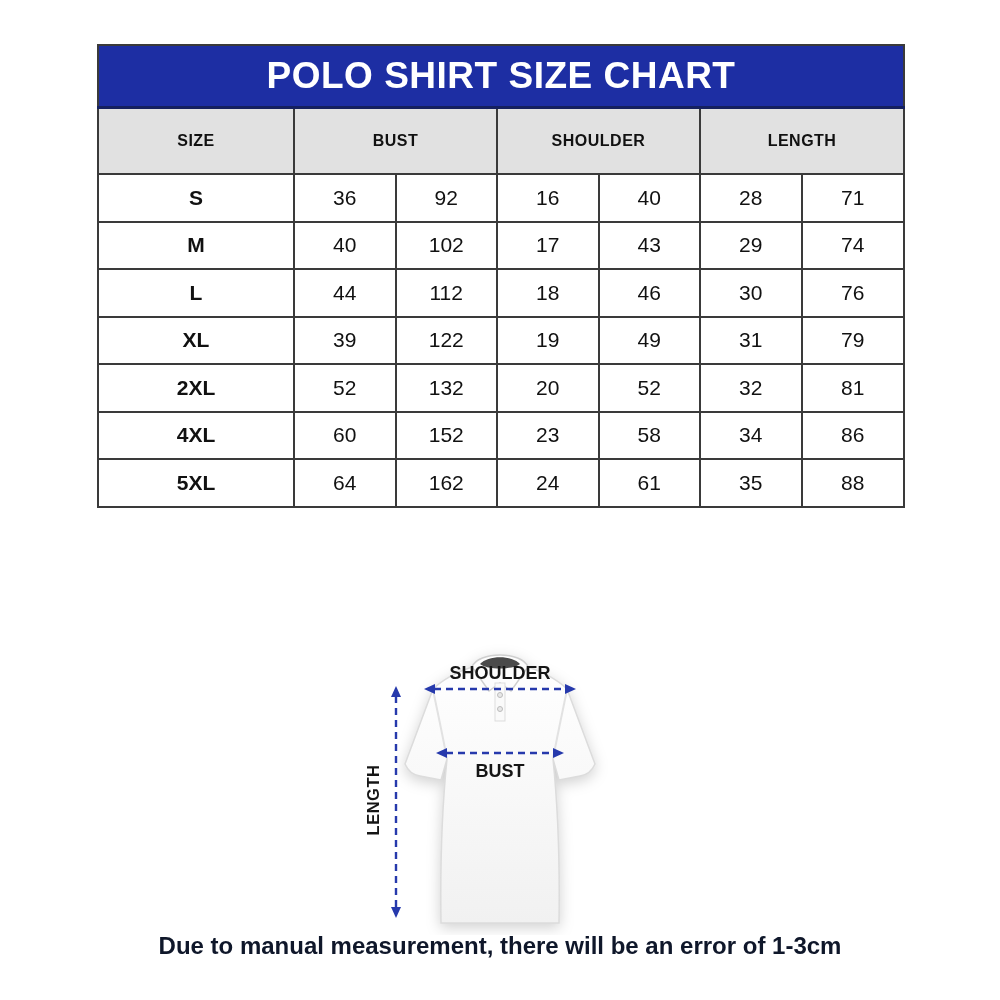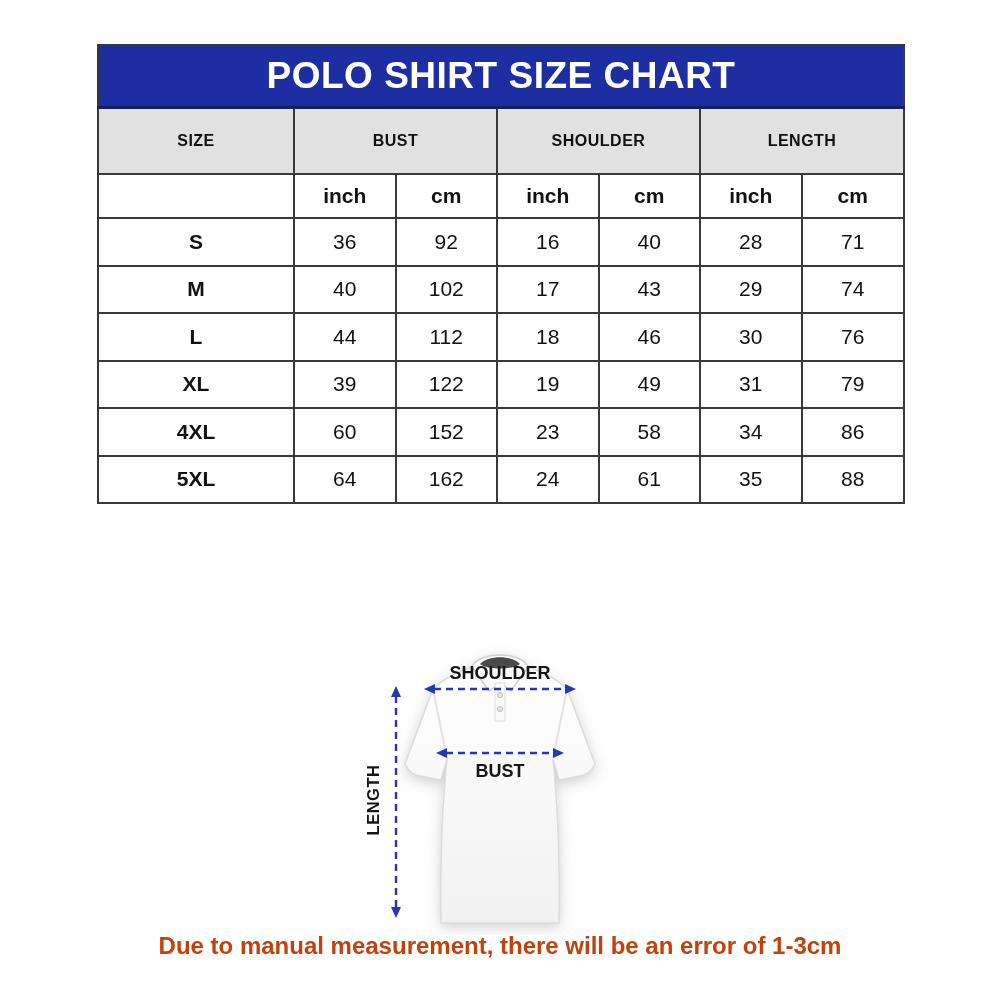--- a/index.html
+++ b/index.html
@@ -108,29 +108,20 @@
         <th colspan="7" style="background:#1d2ea3;">POLO SHIRT SIZE CHART</th>
       </tr>
 
       <tr class="group-row">
         <th style="background:#e1e1e1;">SIZE</th>
         <th colspan="2" style="background:#e1e1e1;">BUST</th>
         <th colspan="2" style="background:#e1e1e1;">SHOULDER</th>
         <th colspan="2" style="background:#e1e1e1;">LENGTH</th>
       </tr>
 
-      <tr class="unit-row">
-        <td></td>
-        <td>inch</td>
-        <td>cm</td>
-        <td>inch</td>
-        <td>cm</td>
-        <td>inch</td>
-        <td>cm</td>
-      </tr>
 
       <tr class="data-row">
         <td class="size-cell">S</td>
         <td>36</td>
         <td>92</td>
         <td>16</td>
         <td>40</td>
         <td>28</td>
         <td>71</td>
       </tr>
@@ -153,20 +144,29 @@
         <td>76</td>
       </tr>
       <tr class="data-row">
         <td class="size-cell">XL</td>
         <td>39</td>
         <td>122</td>
         <td>19</td>
         <td>49</td>
         <td>31</td>
         <td>79</td>
+      </tr>
+      <tr class="data-row">
+        <td class="size-cell">2XL</td>
+        <td>52</td>
+        <td>132</td>
+        <td>20</td>
+        <td>52</td>
+        <td>32</td>
+        <td>81</td>
       </tr>
       <tr class="data-row">
         <td class="size-cell">4XL</td>
         <td>60</td>
         <td>152</td>
         <td>23</td>
         <td>58</td>
         <td>34</td>
         <td>86</td>
       </tr>
@@ -241,15 +241,15 @@
       <line x1="66" y1="53" x2="66" y2="265" stroke-width="2.4" stroke-dasharray="7 5"></line>
       <polygon points="66,43 61,54 71,54" stroke="none"></polygon>
       <polygon points="66,275 61,264 71,264" stroke="none"></polygon>
     </g>
 
     <text x="170" y="36" font-size="18" text-anchor="middle">SHOULDER</text>
     <text x="170" y="134" font-size="18" text-anchor="middle">BUST</text>
     <text x="43" y="163" font-size="16.5" text-anchor="middle" letter-spacing="0.5" transform="rotate(-90 43 157)">LENGTH</text>
   </svg>
 
-  <div class="footnote" style="color:#c2410c;">Due to manual measurement, there will be an error of 1-3cm</div>
+  <div class="footnote" style="color:#0f172a;">Due to manual measurement, there will be an error of 1-3cm</div>
 
 </div>
 
 </body></html>

